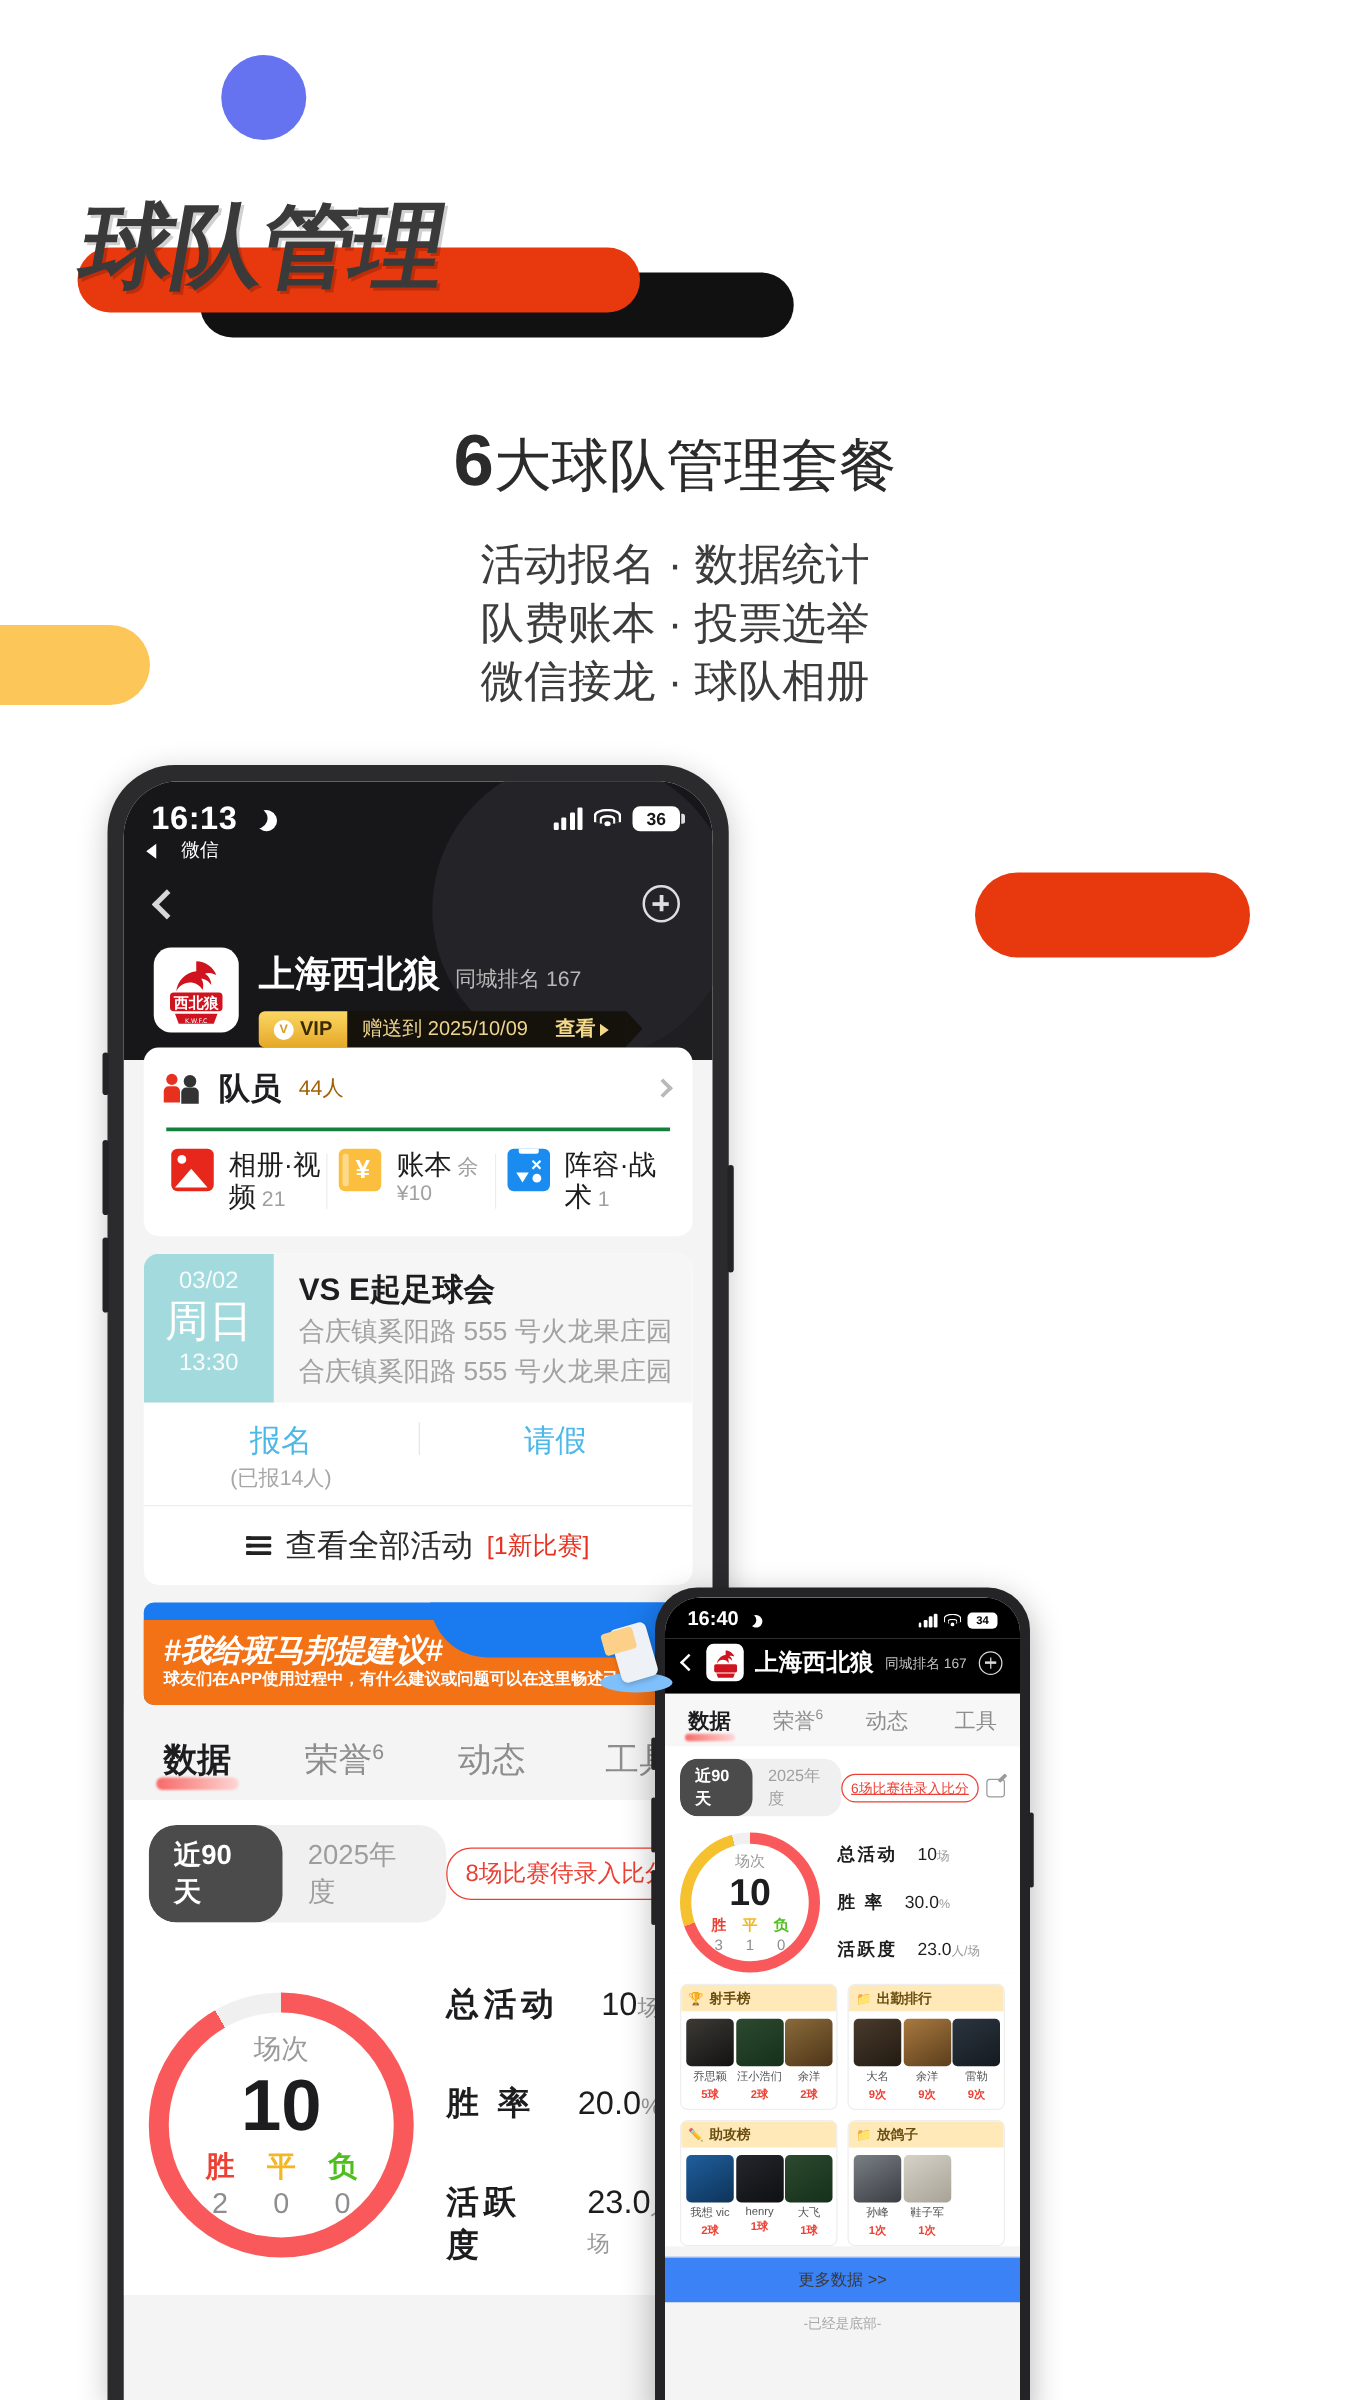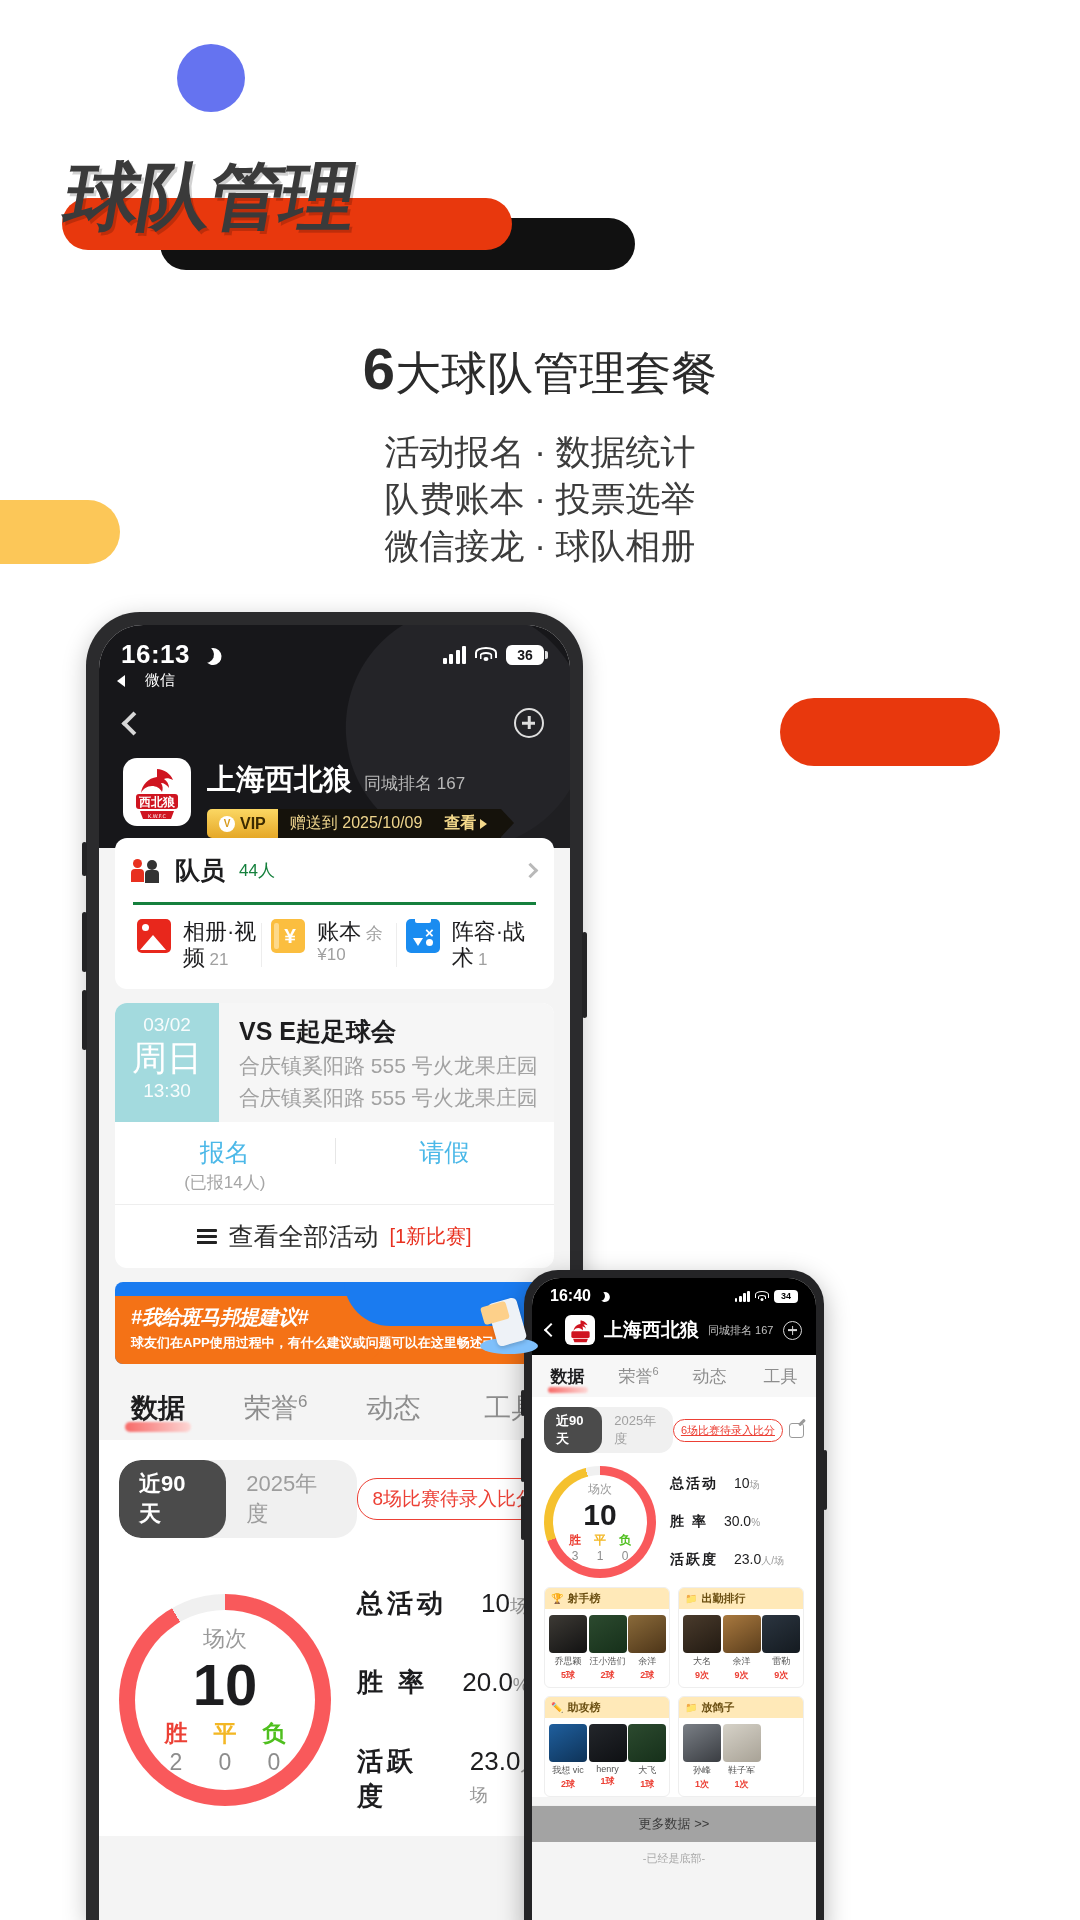--- a/index.html
+++ b/index.html
@@ -132,21 +132,21 @@
   .card{ background:#fff; border-radius:12px; margin:0 16px; }
   .card-members{ margin-top:16px; padding:0 18px; }
   .row-members{ display:flex;align-items:center;gap:14px;padding:16px 0 15px 0;border-bottom:3px solid #15803d;}
   .ic-people{ width:28px;height:24px;position:relative;flex:none;}
   .ic-people i{position:absolute;display:block;}
   .ic-people .h1{width:9px;height:9px;border-radius:50%;background:#e8301f;left:0;top:0}
   .ic-people .b1{width:13px;height:13px;border-radius:4px 4px 0 0;background:#e8301f;left:-2px;top:10px}
   .ic-people .h2{width:10px;height:10px;border-radius:50%;background:#333;left:14px;top:1px}
   .ic-people .b2{width:14px;height:13px;border-radius:4px 4px 0 0;background:#333;left:12px;top:11px}
   .lbl-main{ font-size:25px;color:#1d1d1f;font-weight:600;}
-  .lbl-sub{ font-size:17px;color:#15803d;}
+  .lbl-sub{ font-size:17px;color:#a16207;}
   .chev-r{ width:11px;height:11px;border-right:3px solid #b9b9b9;border-top:3px solid #b9b9b9;transform:rotate(45deg);margin-left:auto;}
 
   .tools-row{ display:flex; padding:14px 0 18px 0; }
   .tool{ flex:1; display:flex; gap:12px; align-items:flex-start; padding-left:4px; position:relative;}
   .tool + .tool:before{content:"";position:absolute;left:-6px;top:4px;bottom:4px;width:1px;background:#ededed;}
   .tool-ic{ width:34px;height:34px;border-radius:5px;flex:none;position:relative;overflow:hidden;}
   .ic-album{background:#e8271c;}
   .ic-album:before{content:"";position:absolute;left:5px;top:5px;width:7px;height:7px;border-radius:50%;background:#fff;}
   .ic-album:after{content:"";position:absolute;left:3px;bottom:3px;width:0;height:0;
     border-left:13px solid transparent;border-right:13px solid transparent;border-bottom:15px solid #fff;}
@@ -188,21 +188,21 @@
 
   
   .ad{ margin:14px 16px 0 16px; height:82px; border-radius:8px; overflow:hidden;
        background:#1a7bf0; position:relative;}
   .ad-orange{ position:absolute; left:0; top:14px; right:0; bottom:0; background:#f47216;
     border-radius:0 0 0 0; }
   .ad-orange:before{content:"";position:absolute;right:-10px;top:-16px;width:220px;height:46px;
     background:#1a7bf0;border-radius:0 0 0 130px;}
   .ad-orange:after{content:"";position:absolute;right:-10px;bottom:-18px;width:200px;height:36px;
     background:#f47216;border-radius:130px 0 0 0;}
-  .ad-t1{ position:absolute; left:16px; top:22px; color:#fff; font-size:20px;font-weight:900;
+  .ad-t1{ position:absolute; left:16px; top:22px; color:#fff; font-size:25px;font-weight:900;
     font-style:italic; letter-spacing:-.5px; z-index:3;}
   .ad-t2{ position:absolute; left:16px; top:52px; color:#fff; font-size:13px;font-weight:700;z-index:3;}
   .ad-phone{ position:absolute; right:18px; top:14px; width:52px;height:56px;z-index:4;}
   .ad-phone .scr{position:absolute;left:8px;top:4px;width:30px;height:44px;background:#eef2f7;
     border-radius:5px;transform:rotate(-16deg);box-shadow:0 2px 4px rgba(0,0,0,.18)}
   .ad-phone .pg{position:absolute;left:-2px;top:8px;width:26px;height:18px;background:#fdd08a;
     border-radius:3px;transform:rotate(-16deg)}
   .ad-phone .pond{position:absolute;left:-4px;bottom:-2px;width:58px;height:16px;background:#7fc0fb;border-radius:50%}
 
   
@@ -330,21 +330,21 @@
   .a-g2{background:linear-gradient(150deg,#2c4a2f,#16301a)}
   .a-g3{background:linear-gradient(150deg,#8a6a3a,#4d3518)}
   .a-g4{background:linear-gradient(150deg,#4a3b2c,#221a12)}
   .a-g5{background:linear-gradient(150deg,#a9793f,#5b3e1c)}
   .a-g6{background:linear-gradient(150deg,#2b3540,#141a20)}
   .a-g7{background:linear-gradient(150deg,#1f5f9e,#0e3358)}
   .a-g8{background:linear-gradient(150deg,#23262b,#0e1013)}
   .a-g9{background:linear-gradient(150deg,#7a7f86,#3a3d42)}
   .a-g11{background:linear-gradient(150deg,#d6d2c8,#a8a296)}
 
-  .more-row{background:#a3a3a3;text-align:center;padding:9px 0;font-size:13px;color:#3a3a3a;
+  .more-row{background:#3b82f6;text-align:center;padding:9px 0;font-size:13px;color:#3a3a3a;
     border-top:1px solid #f0f0f0;margin-top:8px;}
   .bottom-row{background:#f4f4f4;text-align:center;padding:9px 0;font-size:11px;color:#a8a8a8;}
 </style>
 </head>
 <body>
 
 <div class="deco-circle-blue"></div>
 <div class="deco-yellow-pill"></div>
 <div class="deco-red-pill"></div>
 

